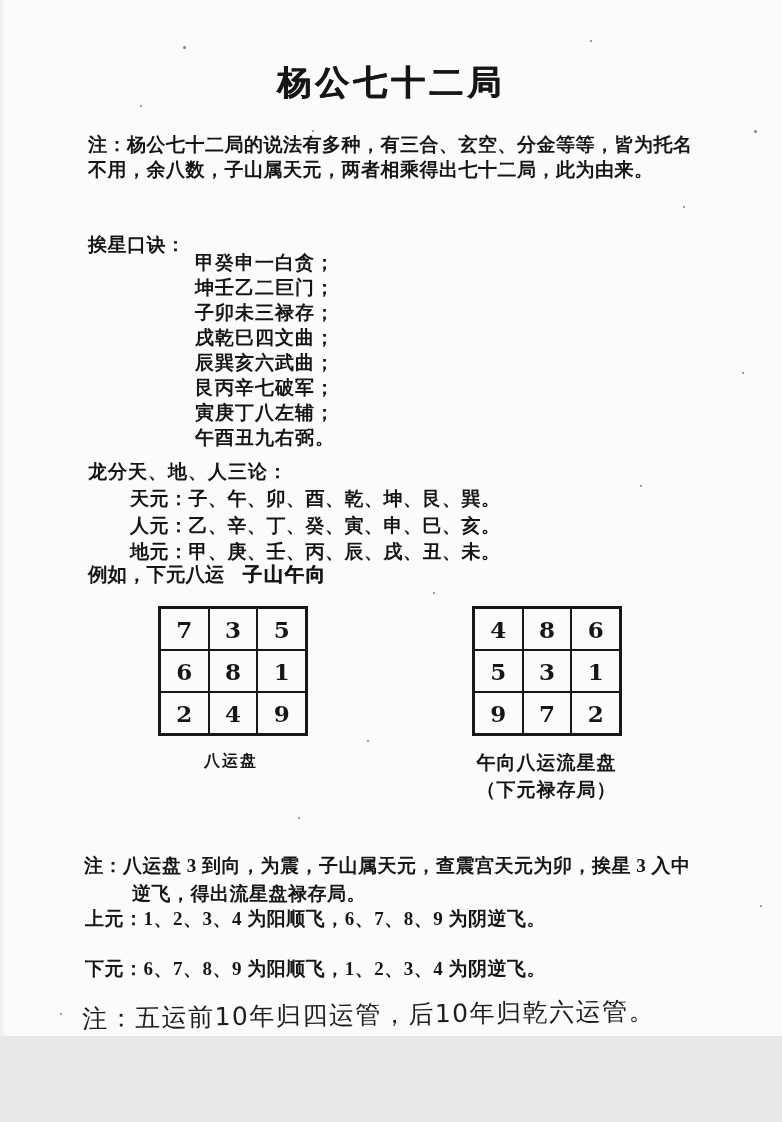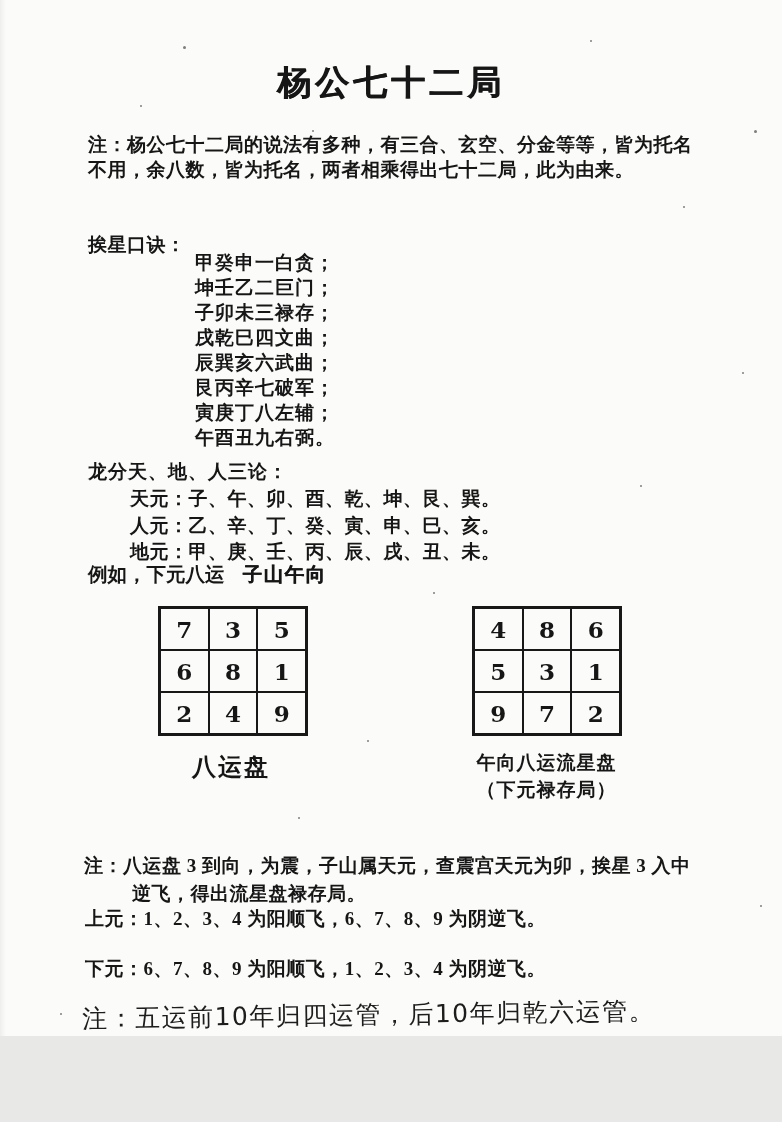--- a/index.html
+++ b/index.html
@@ -36,21 +36,21 @@
     border:2px solid #181818; box-sizing:content-box;
   }
   .logrid .cell {
     border:1px solid #181818;
     display:flex; align-items:center; justify-content:center;
     font-size:23px; font-family:"DejaVu Serif","Liberation Serif",serif;
   }
   .left-grid  { left:158px; top:606px; }
   .right-grid { left:472px; top:606px; }
 
-  .caption-left  { position:absolute; left:158px; top:751px; width:146px; text-align:center; font-size:24px; letter-spacing:2px; }
+  .caption-left  { position:absolute; left:158px; top:751px; width:146px; text-align:center; font-size:16px; letter-spacing:2px; }
   .caption-right { position:absolute; left:444px; top:749px; width:205px; text-align:center; font-size:19px; line-height:27px; letter-spacing:1px; }
 
   .explain { position:absolute; left:84px; top:834px; line-height:27.5px; width:660px;margin-top:18px; }
   .explain .l2 { margin-left:48px; }
   .upper-yuan { position:absolute; left:85px; top:906px; }
   .lower-yuan { position:absolute; left:85px; top:956px; }
 
   .handwritten {
     position:absolute; left:82px; top:998px; width:600px;
     font-family:"DejaVu Sans","Liberation Sans",sans-serif;
@@ -63,21 +63,21 @@
 </style>
 </head>
 <body>
 
 <div class="page">
 
   <h1 class="title">杨公七十二局</h1>
 
   <div class="intro body-text">
     <div>注：杨公七十二局的说法有多种，有三合、玄空、分金等等，皆为托名</div>
-    <div>不用，余八数，皆为托名，两者相乘得出七十二局，此为由来。</div>
+    <div>不用，余八数，子山属天元，两者相乘得出七十二局，此为由来。</div>
   </div>
 
   <div class="star-heading body-text">挨星口诀：</div>
 
   <div class="star-list body-text">
     <div>甲癸申一白贪；</div>
     <div>坤壬乙二巨门；</div>
     <div>子卯未三禄存；</div>
     <div>戌乾巳四文曲；</div>
     <div>辰巽亥六武曲；</div>

